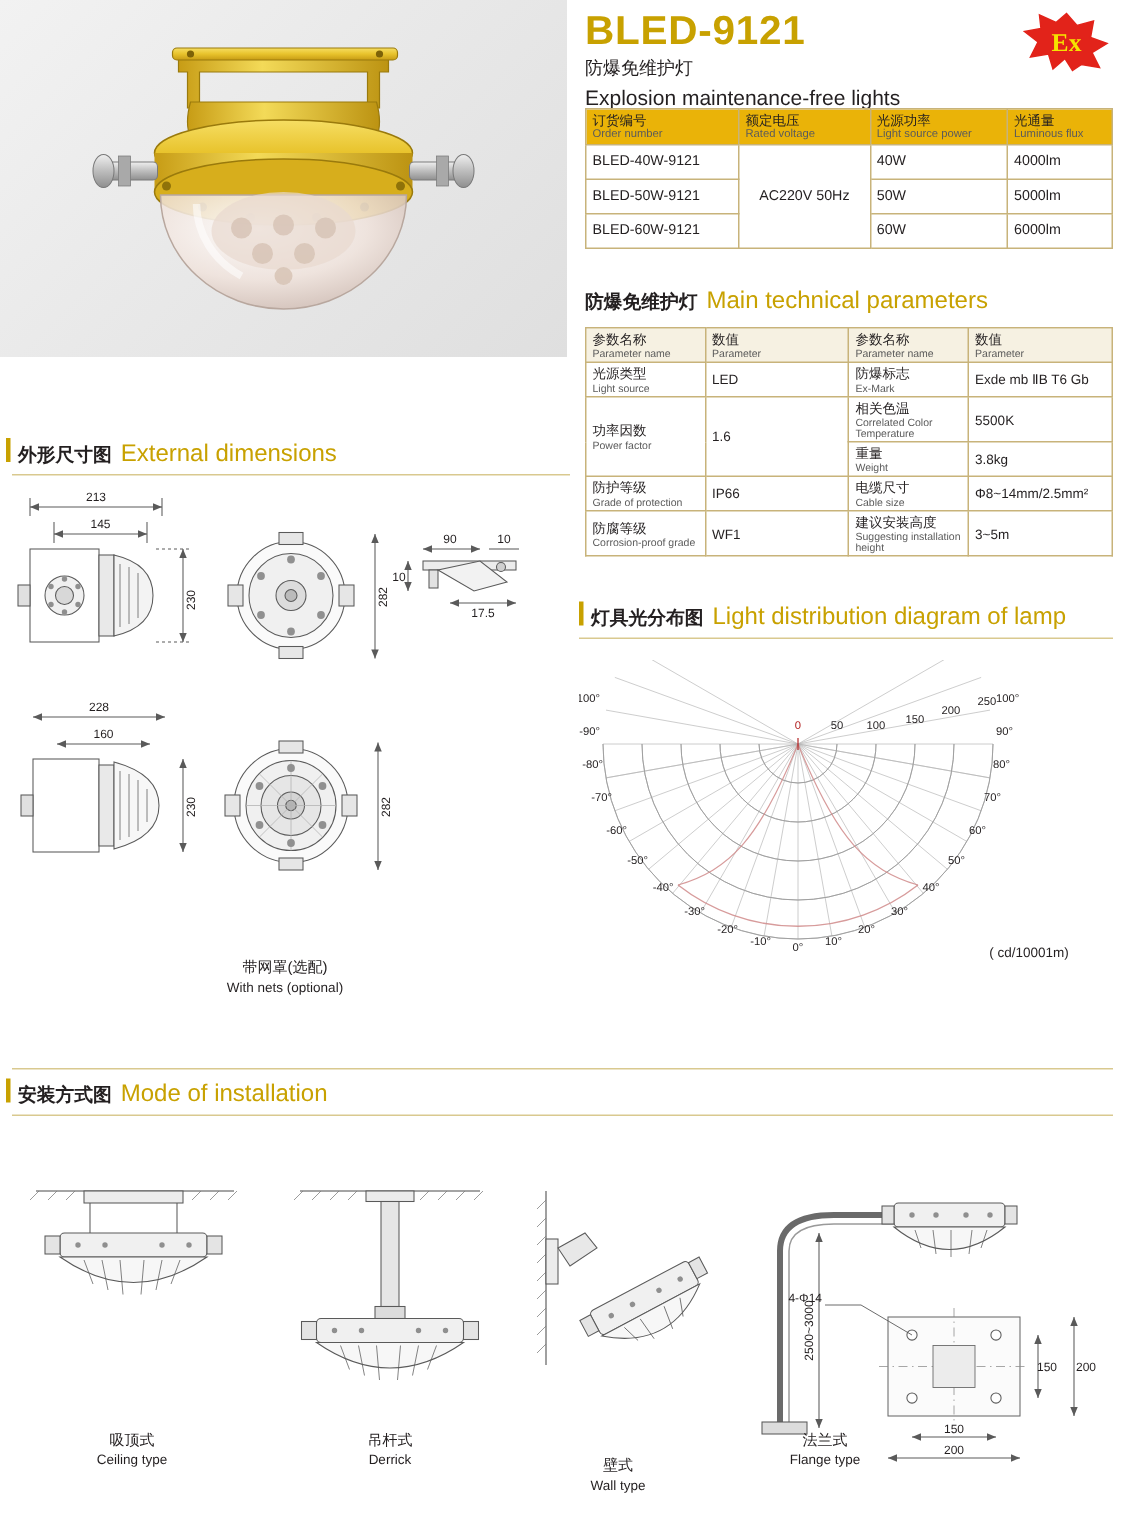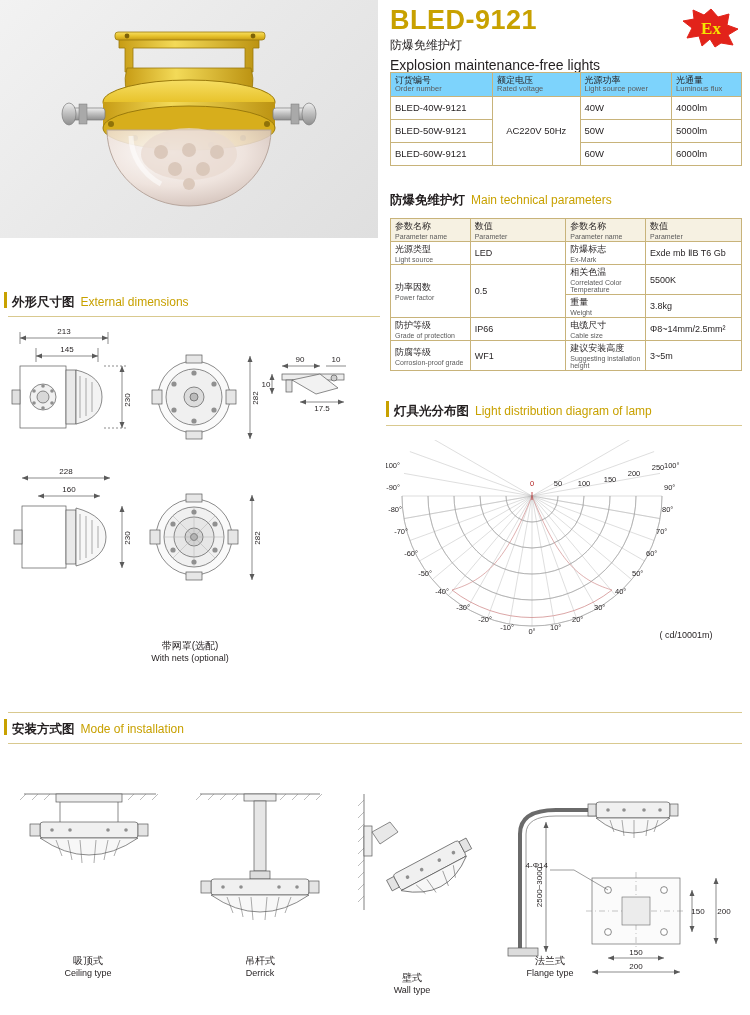--- a/index.html
+++ b/index.html
@@ -34,31 +34,31 @@
 
   
   .spec{
     position:absolute;left:390px;top:72px;width:352px;
     border-collapse:collapse;font-size:9px;
   }
   .spec th,.spec td{
     border:1px solid #c8b37a;padding:2px 4px;vertical-align:middle;
     font-weight:normal;text-align:left;height:18px;
   }
-  .spec thead th{background:#7dd3fc;line-height:1.15;}
+  .spec thead th{background:#eab308;line-height:1.15;}
   .spec .cn{display:block;font-size:9px;color:#231f20;}
   .spec .en{display:block;font-size:7.5px;color:#5b5b5b;}
   .spec td{font-size:9.5px;}
 
   
   .sec-head{position:absolute;font-size:0;}
   .sec-head .cn{
     font-size:12.5px;font-weight:bold;color:#231f20;font-family:"DejaVu Sans",sans-serif;
   }
-  .sec-head .en{font-size:12px;color:#c8a100;margin-left:6px;font-weight:normal;}
+  .sec-head .en{font-size:16px;color:#c8a100;margin-left:6px;font-weight:normal;}
   .rule{position:absolute;height:1px;background:#d9c98f;}
 
   
   .mtp{
     position:absolute;left:390px;top:218px;width:352px;
     border-collapse:collapse;font-size:9px;
   }
   .mtp th,.mtp td{
     border:1px solid #c8b37a;padding:1px 4px;text-align:left;font-weight:normal;
     height:17px;vertical-align:middle;
@@ -254,21 +254,21 @@
           <span class="cn">防爆标志</span>
           <span class="en">Ex-Mark</span>
         </td>
         <td class="val">Exde mb ⅡB T6 Gb</td>
       </tr>
       <tr>
         <td rowspan="2">
           <span class="cn">功率因数</span>
           <span class="en">Power factor</span>
         </td>
-        <td rowspan="2" class="val">0.5</td>
+        <td rowspan="2" class="val">1.6</td>
         <td>
           <span class="cn">相关色温</span>
           <span class="en">Correlated Color Temperature</span>
         </td>
         <td class="val">5500K</td>
       </tr>
       <tr>
         <td>
           <span class="cn">重量</span>
           <span class="en">Weight</span>

